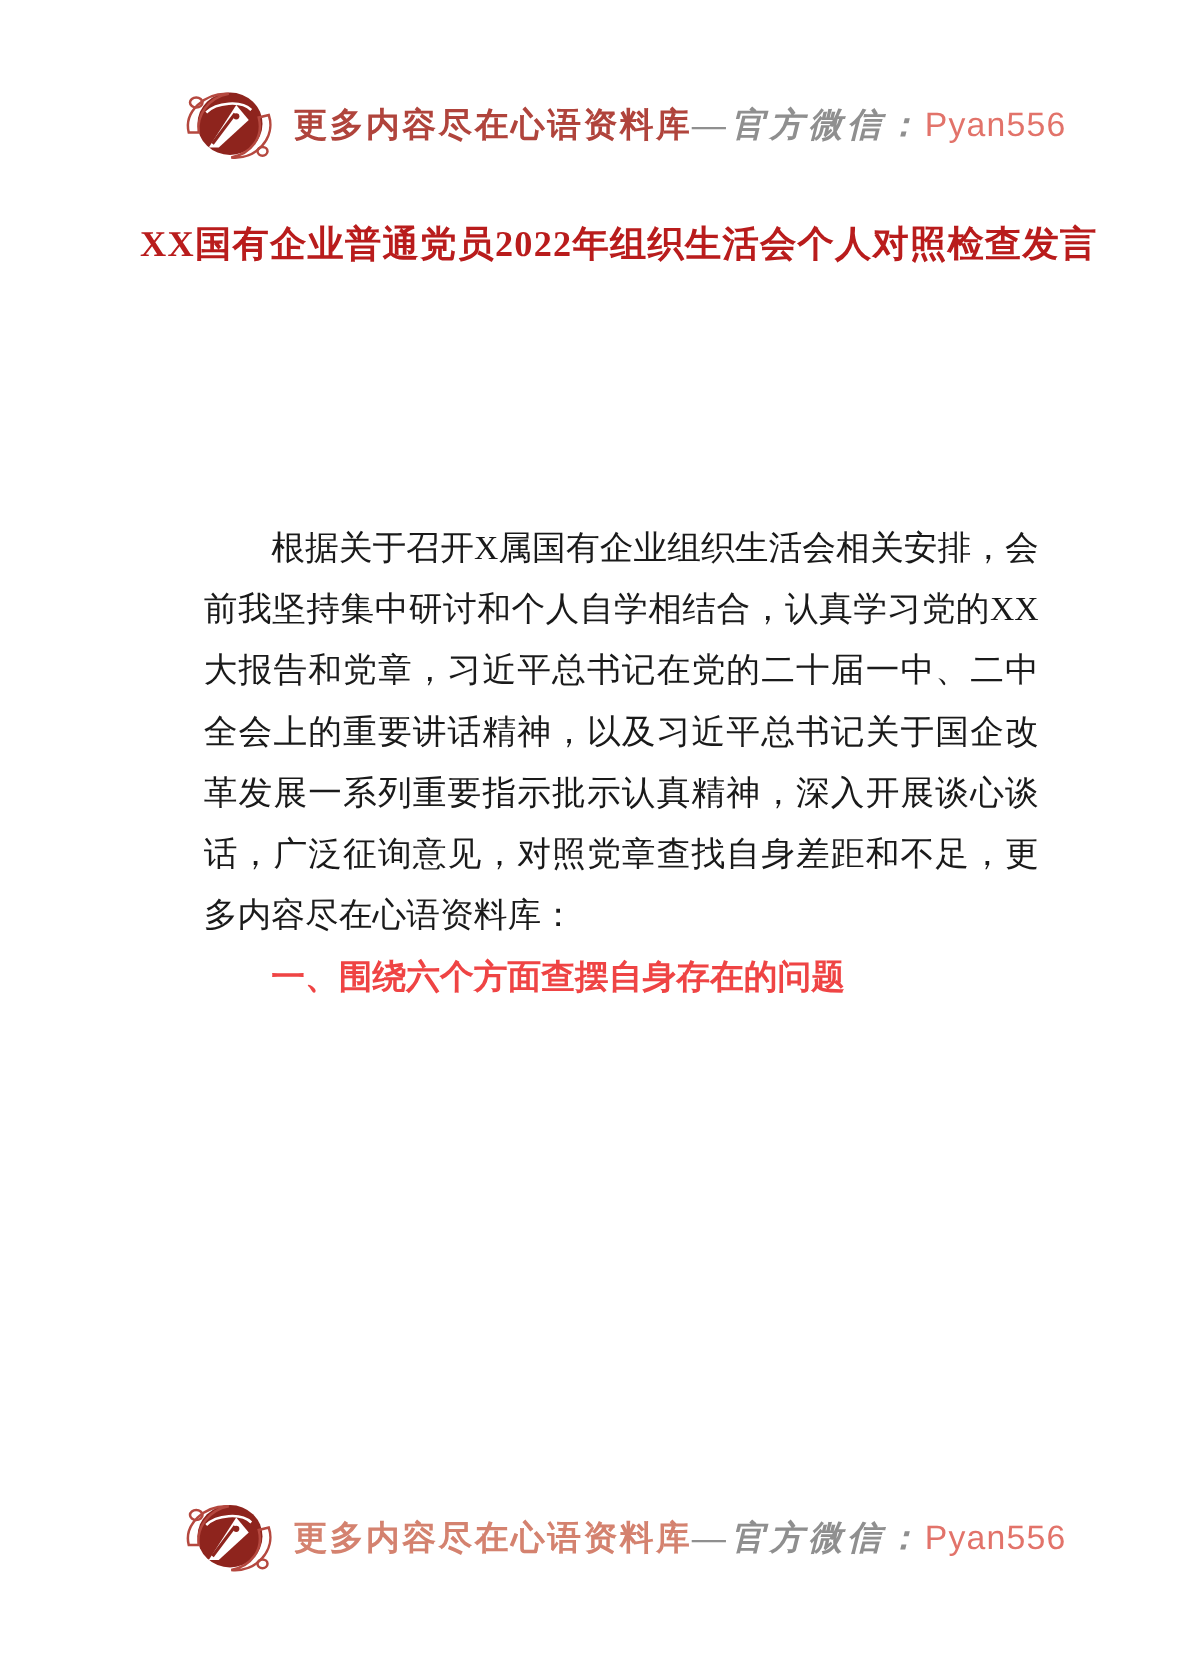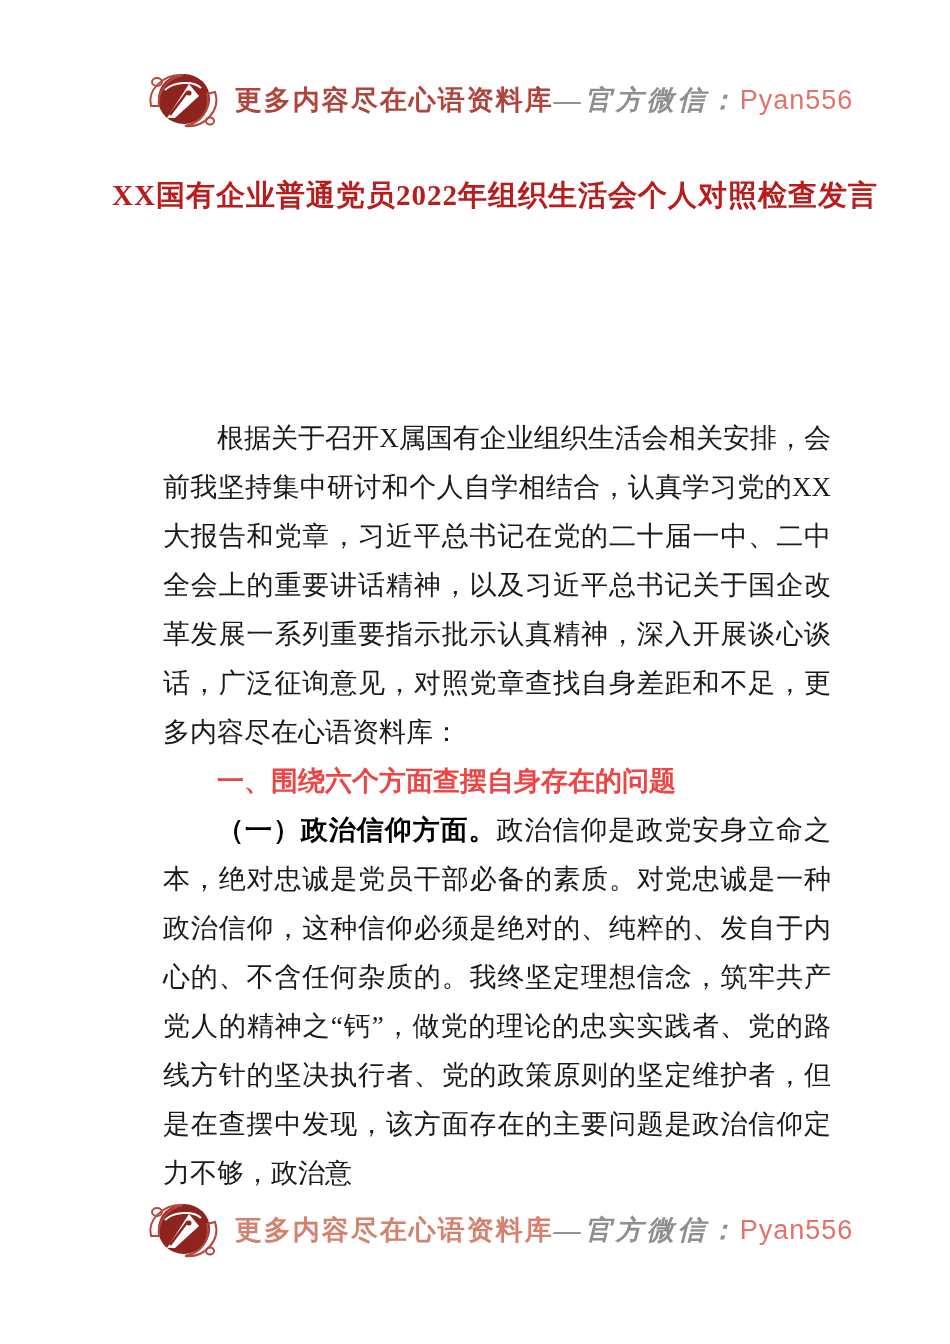--- a/index.html
+++ b/index.html
@@ -110,21 +110,20 @@
     <span class="brand-text">
       <span class="brand-name-header">更多内容尽在心语资料库</span><span class="brand-sep">—官方微信：</span><span class="brand-wechat">Pyan556</span>
     </span>
   </div>
 
   <div class="doc-title line1">XX国有企业普通党员2022年组织生活会个人对照检查发言</div>
 
   <div class="doc-body">
     <p>根据关于召开X属国有企业组织生活会相关安排，会前我坚持集中研讨和个人自学相结合，认真学习党的XX大报告和党章，习近平总书记在党的二十届一中、二中全会上的重要讲话精神，以及习近平总书记关于国企改革发展一系列重要指示批示认真精神，深入开展谈心谈话，广泛征询意见，对照党章查找自身差距和不足，更多内容尽在心语资料库：</p>
     <p class="section-heading">一、围绕六个方面查摆自身存在的问题</p>
-    <p><span class="subsection-lead">（一）政治信仰方面。</span><span>政治信仰是政党安身立命之本，绝对忠诚是党员干部必备的素质。对党忠诚是一种政治信仰，这种信仰必须是绝对的、纯粹的、发自于内心的、不含任何杂质的。我终坚定理想信念，筑牢共产党人的精神之“钙”，做党的理论的忠实实践者、党的路线方针的坚决执行者、党的政策原则的坚定维护者，但是在查摆中发现，该方面存在的主要问题是政治信仰定力不够，政治意</span></p>
   </div>
 
   <div class="brand-bar footer">
     <svg class="brand-logo" viewBox="0 0 88 68" xmlns="http://www.w3.org/2000/svg">
       <ellipse cx="47" cy="33" rx="26" ry="25" fill="#8e241d"></ellipse>
       <path d="M14 40 C10 24 26 8 46 9 C30 12 20 26 22 40 Z" fill="none" stroke="#b5483f" stroke-width="2"></path>
       <path d="M78 26 C84 44 68 62 48 60 C64 57 74 44 70 28 Z" fill="none" stroke="#b5483f" stroke-width="2"></path>
       <ellipse cx="20" cy="16" rx="5" ry="4" fill="none" stroke="#b5483f" stroke-width="2"></ellipse>
       <ellipse cx="73" cy="55" rx="4" ry="3.5" fill="none" stroke="#b5483f" stroke-width="2"></ellipse>
       <path d="M30 52 L52 18 L62 30 L38 52 Z" fill="#ffffff"></path>

